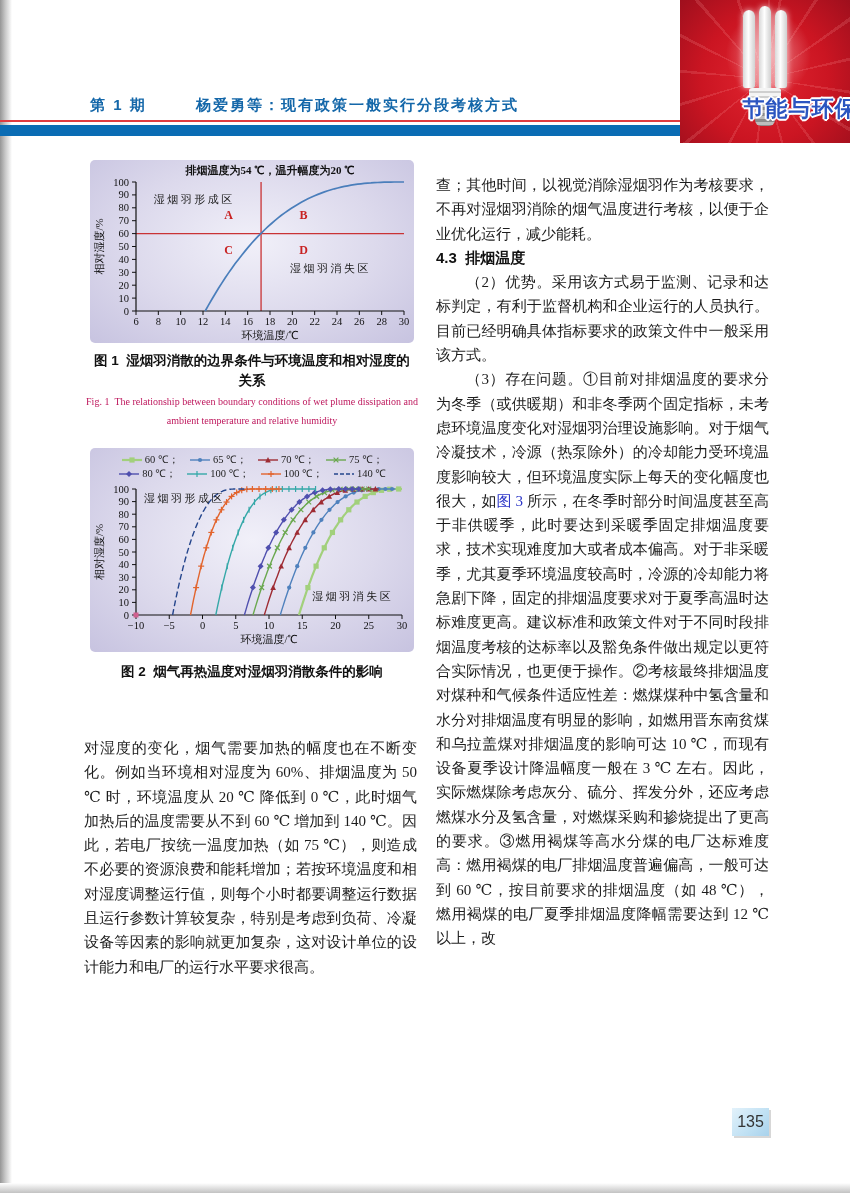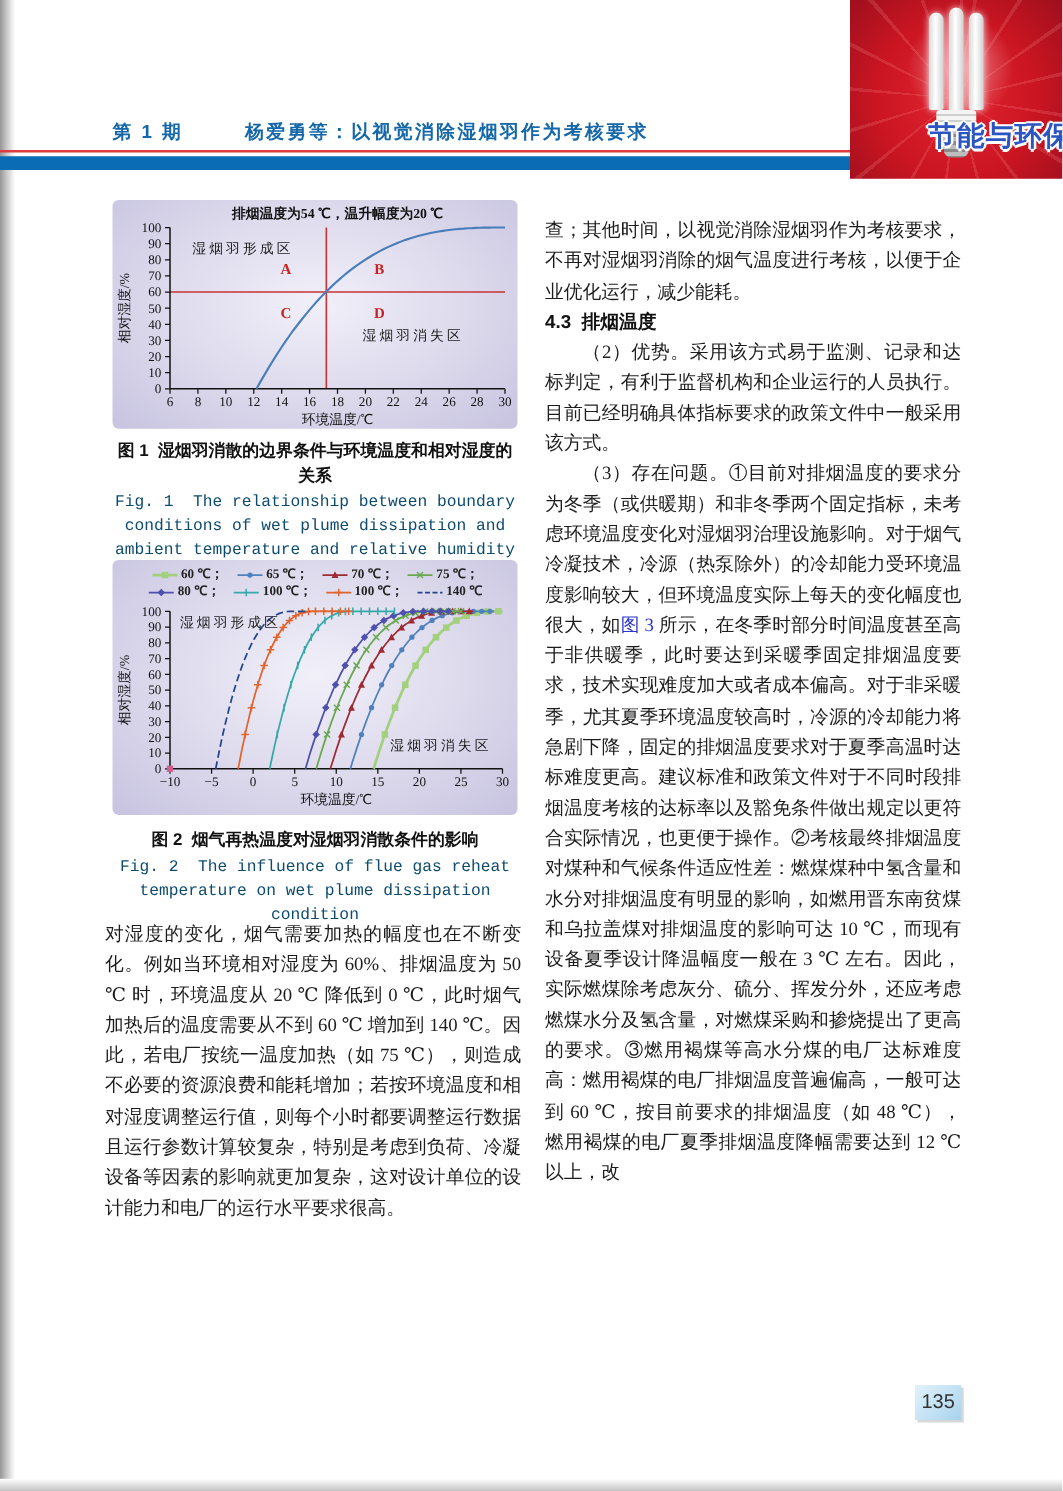--- a/index.html
+++ b/index.html
@@ -35,26 +35,26 @@
   .logo-text{position:absolute;left:0;top:94px;width:158px;text-align:center;
     font-family:"Liberation Sans",sans-serif;font-weight:bold;font-size:22px;color:#2b55c0;letter-spacing:1px;
     text-shadow:-2px 0 #ffffff,2px 0 #ffffff,0 -2px #ffffff,0 2px #ffffff,-1px -1px #ffffff,1px 1px #ffffff,-1px 1px #ffffff,1px -1px #ffffff;padding-left:41px;}
   
   .figbox{position:absolute;width:324px;border-radius:5px;
     background:radial-gradient(ellipse at 50% 45%, #f1f0f9 0%, #dcd9ec 55%, #c7c3e0 100%);}
   #fig1-box{left:90px;top:160px;height:183px;}
   #fig2-box{left:90px;top:448px;height:204px;}
   .legend{display:flex;flex-direction:column;align-items:center;padding-top:5px;
     font-family:"Liberation Serif",serif;font-size:10.5px;color:#222;}
-  .legend-row{display:flex;justify-content:center;gap:10px;line-height:14px;font-weight:bold;}
+  .legend-row{display:flex;justify-content:center;gap:10px;line-height:14px;}
   .legend-item{display:flex;align-items:center;gap:2px;}
   .cap-cn{position:absolute;width:324px;text-align:center;font-family:"Liberation Sans",sans-serif;
     font-weight:bold;font-size:13.5px;line-height:20px;color:#111;}
-  .cap-en{position:absolute;width:340px;text-align:center;font-family:Liberation Mono, monospace;
-    font-size:13px;line-height:19px;color:#0c4a6e;}
+  .cap-en{position:absolute;width:340px;text-align:center;font-family:Liberation Serif, serif;
+    font-size:10px;line-height:19px;color:#be185d;}
   #fig1-cap-cn{left:90px;top:351px;}
   #fig1-cap-en{left:82px;top:392px;}
   #fig2-cap-cn{left:90px;top:662px;}
   #fig2-cap-en{left:82px;top:684px;}
   
   .col{position:absolute;width:333px;font-size:15px;line-height:24.3px;color:#1c1c1c;
     text-align:justify;font-family:"Liberation Serif","DejaVu Serif",serif;}
   #left-col{left:84px;top:736px;}
   #right-col{left:436px;top:156px;margin-top:17px;}
   .col p{margin:0;}
@@ -68,21 +68,21 @@
   svg text{font-family:"Liberation Serif",serif;}
 </style>
 </head>
 <body>
 
 <div class="page">
   <div class="edge-left"></div>
   <div class="edge-bottom"></div>
 
   <div class="issue">第 1 期</div>
-  <div class="running-title">杨爱勇等：以视觉消除湿烟羽作为考核要求</div>
+  <div class="running-title">杨爱勇等：现有政策一般实行分段考核方式</div>
   <div class="rule-red"></div>
   <div class="rule-blue"></div>
 
   <div class="logo">
     <div class="bulb">
       <div class="tube t1"></div>
       <div class="tube t2"></div>
       <div class="tube t3"></div>
       <div class="bulb-base"></div>
       <div class="bulb-screw"></div>
@@ -409,21 +409,20 @@
         <line x1="182.325" y1="5" x2="182.325" y2="11" stroke="#e2642d" stroke-width="1.2"></line>
         <line x1="185.975" y1="8" x2="191.975" y2="8" stroke="#e2642d" stroke-width="1.2"></line>
         <line x1="188.975" y1="5" x2="188.975" y2="11" stroke="#e2642d" stroke-width="1.2"></line>
         <path d="M82.6 134.0L83.6 128.6L84.7 123.4L85.7 118.3L86.8 113.3L87.8 108.5L88.9 103.8L89.9 99.3L91.0 94.9L92.1 90.6L93.1 86.4L94.2 82.4L95.2 78.5L96.3 74.8L97.3 71.1L98.4 67.6L99.4 64.3L100.5 61.0L101.5 57.8L102.6 54.8L103.6 51.9L104.7 49.1L105.7 46.4L106.8 43.9L107.8 41.4L108.9 39.0L110.0 36.8L111.0 34.6L112.1 32.6L113.1 30.6L114.2 28.8L115.2 27.0L116.3 25.4L117.3 23.8L118.4 22.3L119.4 20.9L120.5 19.6L121.5 18.4L122.6 17.3L123.6 16.2L124.7 15.2L125.7 14.3L126.8 13.5L127.9 12.7L128.9 12.1L130.0 11.4L131.0 10.9L132.1 10.4L133.1 9.9L134.2 9.5L135.2 9.2L136.3 8.9L137.3 8.7L138.4 8.5L139.4 8.3L140.5 8.2L141.5 8.1L142.6 8.1L143.6 8.0L144.7 8.0L145.8 8.0L157.7 8.0" fill="none" stroke="#24458c" stroke-width="1.4" stroke-dasharray="6 3"></path>
         <rect x="43.5" y="131.5" width="5" height="5" fill="#d06090"></rect>
         <text x="53.98" y="20.599999999999994" fill="#1a1a1a" font-size="11" letter-spacing="2.5">湿烟羽形成区</text>
         <text x="222.225" y="118.88" fill="#1a1a1a" font-size="11" letter-spacing="2.5">湿烟羽消失区</text>
       </svg>
   </div>
   <div class="cap-cn" id="fig2-cap-cn">图 2&nbsp;&nbsp;烟气再热温度对湿烟羽消散条件的影响</div>
-  <div class="cap-en" id="fig2-cap-en">Fig. 2&nbsp;&nbsp;The influence of flue gas reheat temperature on wet plume dissipation condition</div>
 
   <div class="col" id="left-col">
     <p>对湿度的变化，烟气需要加热的幅度也在不断变化。例如当环境相对湿度为 60%、排烟温度为 50 ℃ 时，环境温度从 20 ℃ 降低到 0 ℃，此时烟气加热后的温度需要从不到 60 ℃ 增加到 140 ℃。因此，若电厂按统一温度加热（如 75 ℃），则造成不必要的资源浪费和能耗增加；若按环境温度和相对湿度调整运行值，则每个小时都要调整运行数据且运行参数计算较复杂，特别是考虑到负荷、冷凝设备等因素的影响就更加复杂，这对设计单位的设计能力和电厂的运行水平要求很高。</p>
   </div>
 
   <div class="col" id="right-col">
     <p>查；其他时间，以视觉消除湿烟羽作为考核要求，不再对湿烟羽消除的烟气温度进行考核，以便于企业优化运行，减少能耗。</p>
     <p class="sec-heading">4.3&nbsp;&nbsp;排烟温度</p>
     <p class="indent">（2）优势。采用该方式易于监测、记录和达标判定，有利于监督机构和企业运行的人员执行。目前已经明确具体指标要求的政策文件中一般采用该方式。</p>
     <p class="indent"><span>（3）存在问题。①目前对排烟温度的要求分为冬季（或供暖期）和非冬季两个固定指标，未考虑环境温度变化对湿烟羽治理设施影响。对于烟气冷凝技术，冷源（热泵除外）的冷却能力受环境温度影响较大，但环境温度实际上每天的变化幅度也很大，如</span><span class="ref-link">图 3</span><span> 所示，在冬季时部分时间温度甚至高于非供暖季，此时要达到采暖季固定排烟温度要求，技术实现难度加大或者成本偏高。对于非采暖季，尤其夏季环境温度较高时，冷源的冷却能力将急剧下降，固定的排烟温度要求对于夏季高温时达标难度更高。建议标准和政策文件对于不同时段排烟温度考核的达标率以及豁免条件做出规定以更符合实际情况，也更便于操作。②考核最终排烟温度对煤种和气候条件适应性差：燃煤煤种中氢含量和水分对排烟温度有明显的影响，如燃用晋东南贫煤和乌拉盖煤对排烟温度的影响可达 10 ℃，而现有设备夏季设计降温幅度一般在 3 ℃ 左右。因此，实际燃煤除考虑灰分、硫分、挥发分外，还应考虑燃煤水分及氢含量，对燃煤采购和掺烧提出了更高的要求。③燃用褐煤等高水分煤的电厂达标难度高：燃用褐煤的电厂排烟温度普遍偏高，一般可达到 60 ℃，按目前要求的排烟温度（如 48 ℃），燃用褐煤的电厂夏季排烟温度降幅需要达到 12 ℃ 以上，改</span></p>

